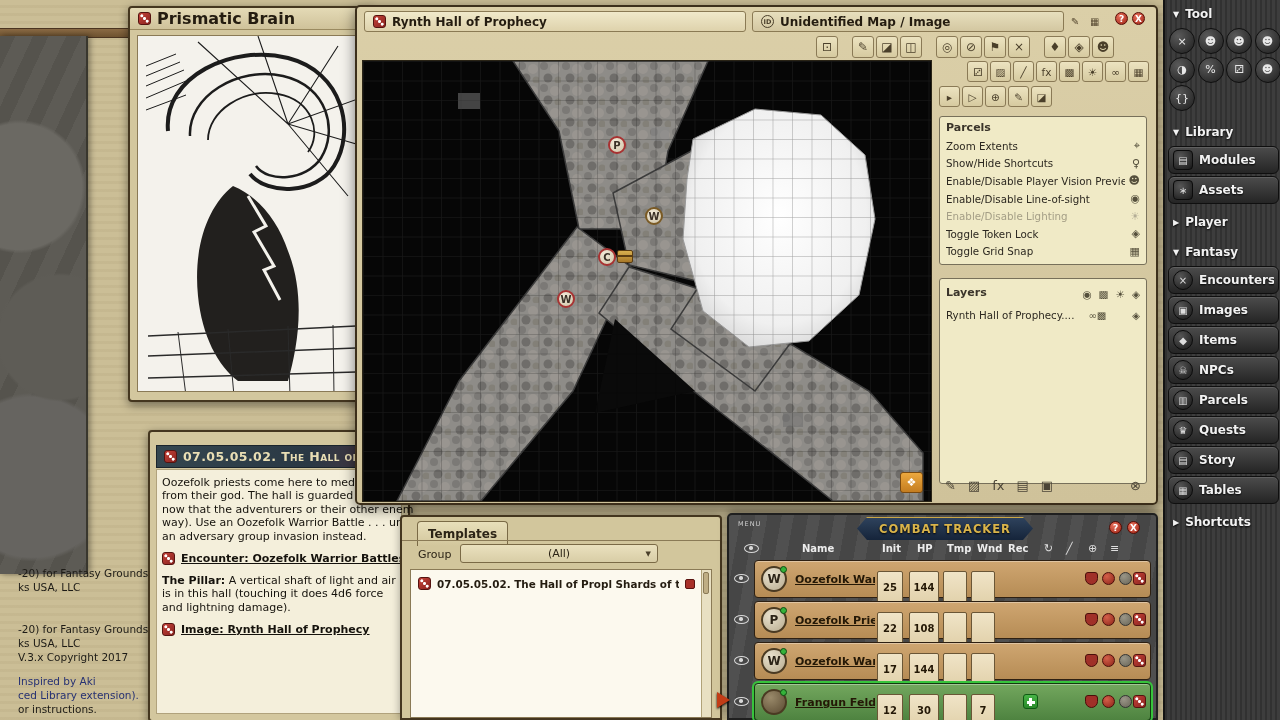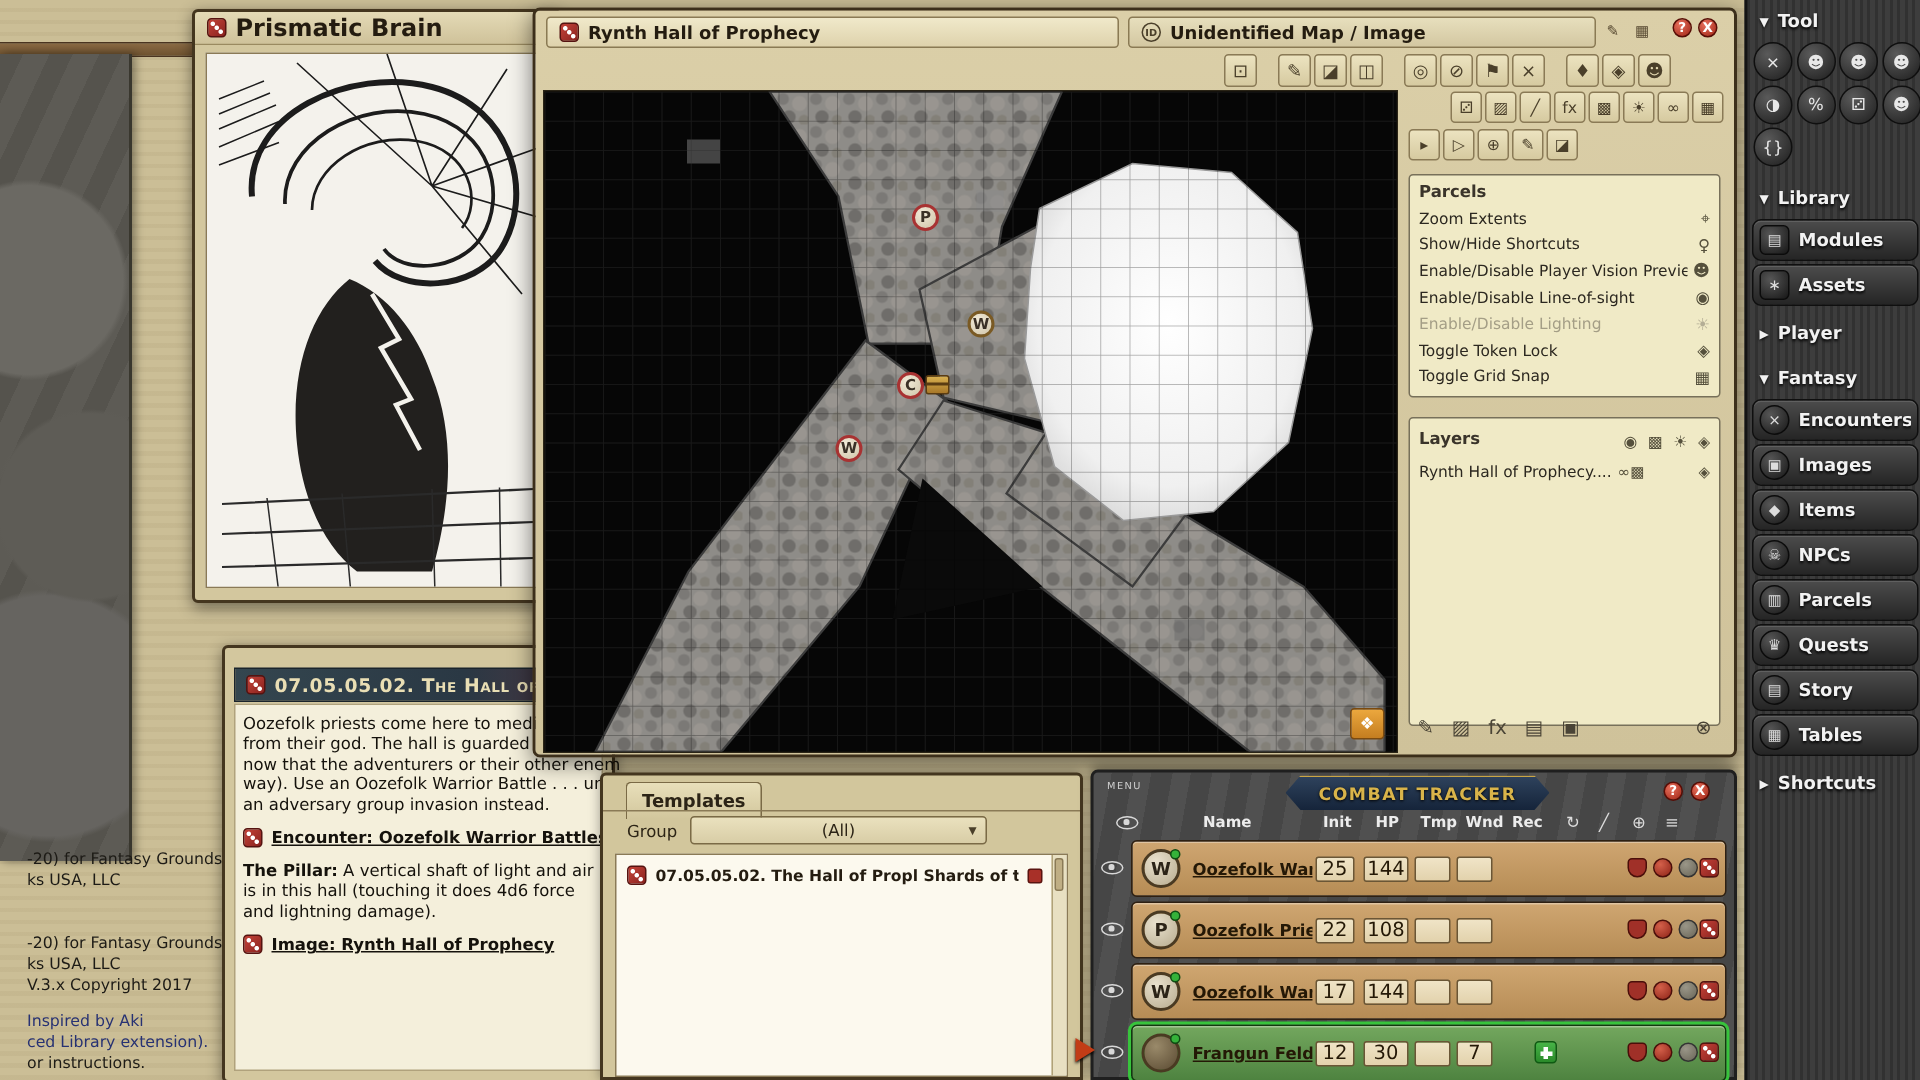--- a/index.html
+++ b/index.html
@@ -89,21 +89,21 @@
   .abox h4{margin-bottom:3px;}
   .action-item{display:flex;align-items:center;height:17.6px;font-size:10.3px;color:#2c2820;}
   .action-item .al{flex:1;white-space:nowrap;overflow:hidden;}
   .action-item .ai{font-size:11px;color:#55503c;margin-left:4px;}
   .action-item.disabled .al{color:#a49e86;}
   .action-item.disabled .ai{color:#b4ae96;}
   .lbox{height:206px;margin-top:13px;position:relative;}
   .lhead{display:flex;align-items:center;}
   .lhead .sp{flex:1;}
   .lhead .ai{font-size:10.5px;color:#55503c;margin-left:7px;}
-  .lentry{display:flex;align-items:center;gap:4px;margin-top:7px;font-size:10.3px;color:#2c2820;}
+  .lentry{display:flex;align-items:center;gap:14px;margin-top:7px;font-size:10.3px;color:#2c2820;}
   .lentry .ai{font-size:10px;color:#55503c;}
   .lentry .lk{margin-left:auto;}
   .pbot{position:absolute;left:10px;right:10px;bottom:5px;display:flex;gap:12px;align-items:center;font-size:13px;color:#4a4436;}
   .pbot .right{margin-left:auto;}
 
   
   .win-tpl{position:absolute;left:400px;top:515px;width:322px;height:205px;z-index:6;
     background:#d2c69c;border:2px solid #44361f;border-radius:4px 4px 0 0;box-shadow:0 0 8px rgba(0,0,0,.35);}
   .tpl-tab{position:absolute;left:15px;top:4px;height:19px;padding:12px 10px;display:flex;align-items:center;
     background:linear-gradient(#e8dfba,#d2c69c);border:1px solid #7a6a46;border-bottom:none;border-radius:4px 4px 0 0;
@@ -140,22 +140,22 @@
   .trow-wrap .eye{position:absolute;left:2px;top:15px;}
   .trow{position:absolute;left:22px;right:2px;top:1px;bottom:2px;border-radius:4px;
     background:linear-gradient(#cfa671,#b68c55);border:1.5px solid #2e2012;box-shadow:inset 0 1px 0 rgba(255,255,255,.35);}
   .trow.active{background:linear-gradient(#73a75e,#4e8340);outline:2px solid #37c43c;border-color:#123a0e;}
   .token{position:absolute;left:6px;top:5px;width:26px;height:26px;border-radius:50%;
     background:radial-gradient(circle at 35% 30%,#e9e1cd,#b7ab8f);border:2px solid #4a3a22;
     display:flex;align-items:center;justify-content:center;font-size:12px;font-weight:bold;color:#2c2418;}
   .trow.active .token{background:radial-gradient(circle at 35% 30%,#9a8a6a,#5a4a32);}
   .token .fdot{position:absolute;right:-2px;top:-2px;width:7px;height:7px;border-radius:50%;background:#35b23a;border:1px solid #0f4a12;}
   .tname{position:absolute;left:40px;top:12px;font-size:11px;font-weight:bold;color:#241806;text-decoration:underline;white-space:nowrap;max-width:80px;overflow:hidden;}
-  .tbox{position:absolute;top:10px;height:17px;background:linear-gradient(#f0e4c7,#e2d2ac);border:1px solid #6a5636;border-radius:2px;
-    font-size:13px;font-weight:normal;color:#241806;display:flex;align-items:center;justify-content:center;}
+  .tbox{position:absolute;top:10px;height:32px;background:linear-gradient(#f0e4c7,#e2d2ac);border:1px solid #6a5636;border-radius:2px;
+    font-size:10px;font-weight:bold;color:#241806;display:flex;align-items:center;justify-content:center;}
   .bx-init{left:122px;width:26px;} .bx-hp{left:154px;width:30px;} .bx-tmp{left:188px;width:24px;} .bx-wnd{left:216px;width:24px;}
   .heal-icon{display:none;position:absolute;left:268px;top:10px;width:15px;height:15px;background:linear-gradient(#47b447,#2a8a2a);border:1px solid #0f5a12;border-radius:3px;}
   .heal-icon::before{content:"";position:absolute;left:2.5px;top:6px;width:8px;height:2.5px;background:#fff;}
   .heal-icon::after{content:"";position:absolute;left:5.2px;top:3.2px;width:2.5px;height:8px;background:#fff;}
   .trow.active .heal-icon{display:block;}
   .ric{position:absolute;top:11px;width:13px;height:13px;display:flex;align-items:center;justify-content:center;color:#fff;font-size:8px;}
   .ric.r1{left:330px;background:#a03028;border-radius:3px 3px 50% 50%;border:1px solid #4a0e0a;}
   .ric.r2{left:347px;background:radial-gradient(circle at 35% 30%,#d4604a,#8e2418);border-radius:50%;border:1px solid #4a0e0a;}
   .ric.r3{left:364px;background:radial-gradient(circle at 35% 30%,#9a9688,#6a6658);border-radius:50%;border:1px solid #333;}
   .ric.r4{left:381px;width:8px;background:#98927e;border-radius:2px;border:1px solid #444;}

